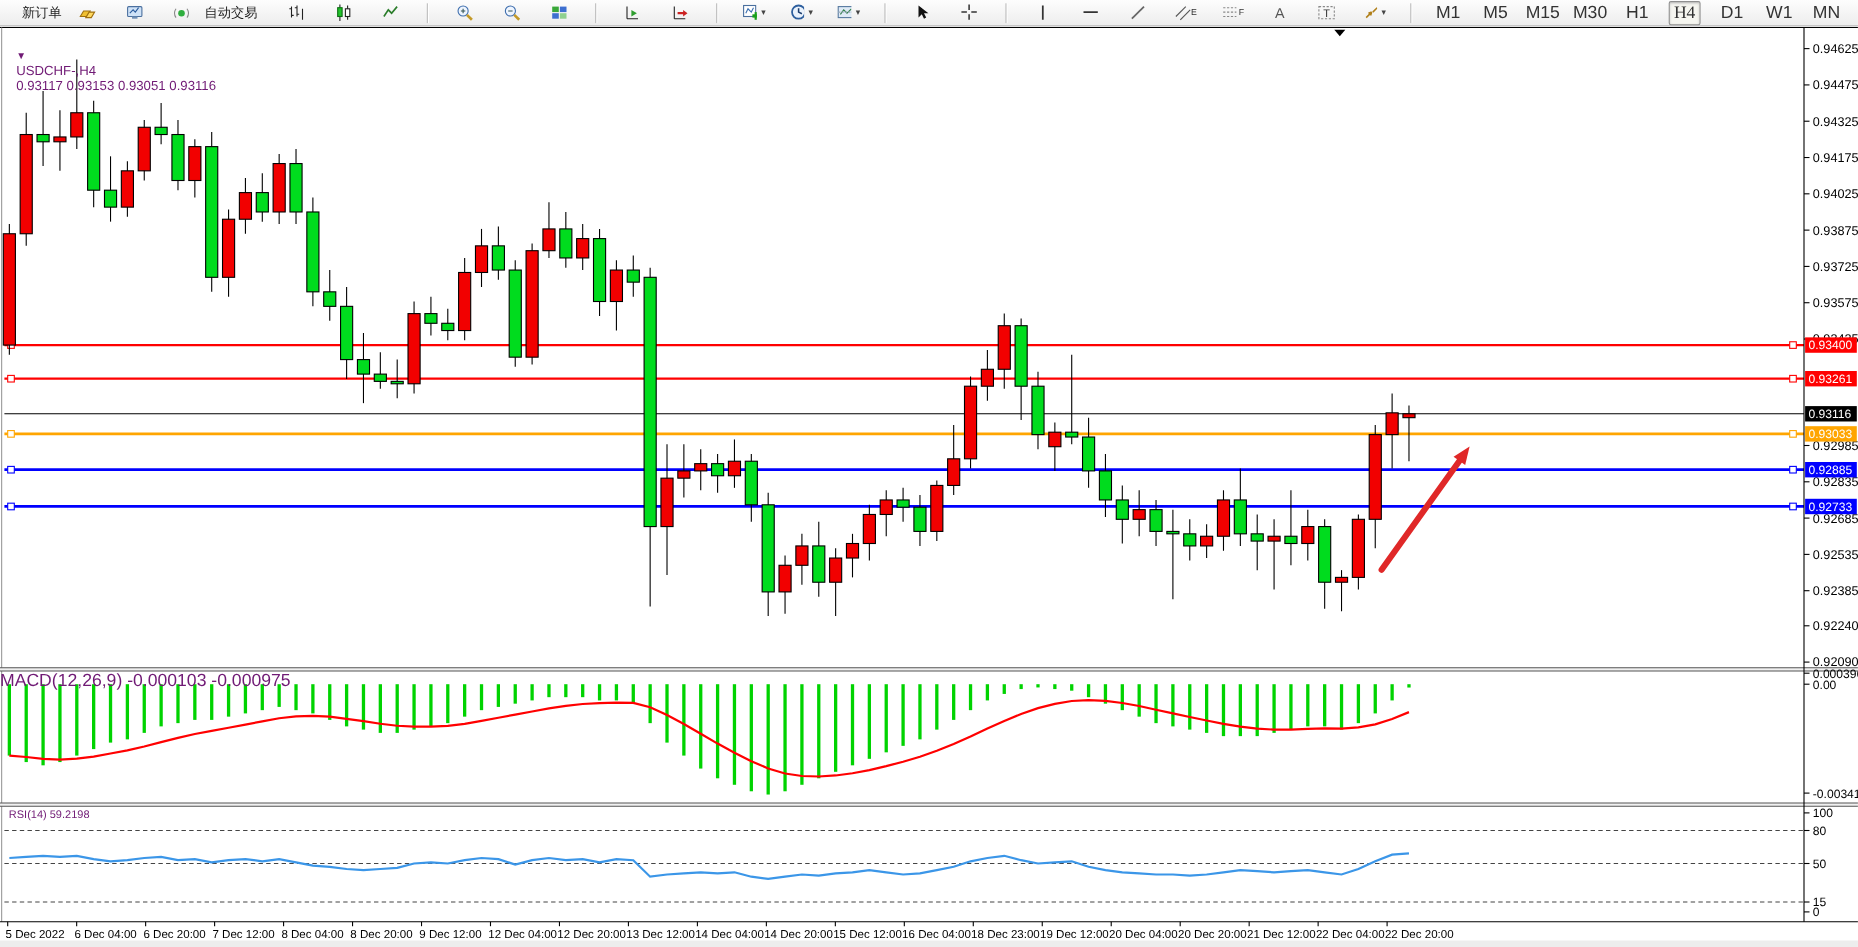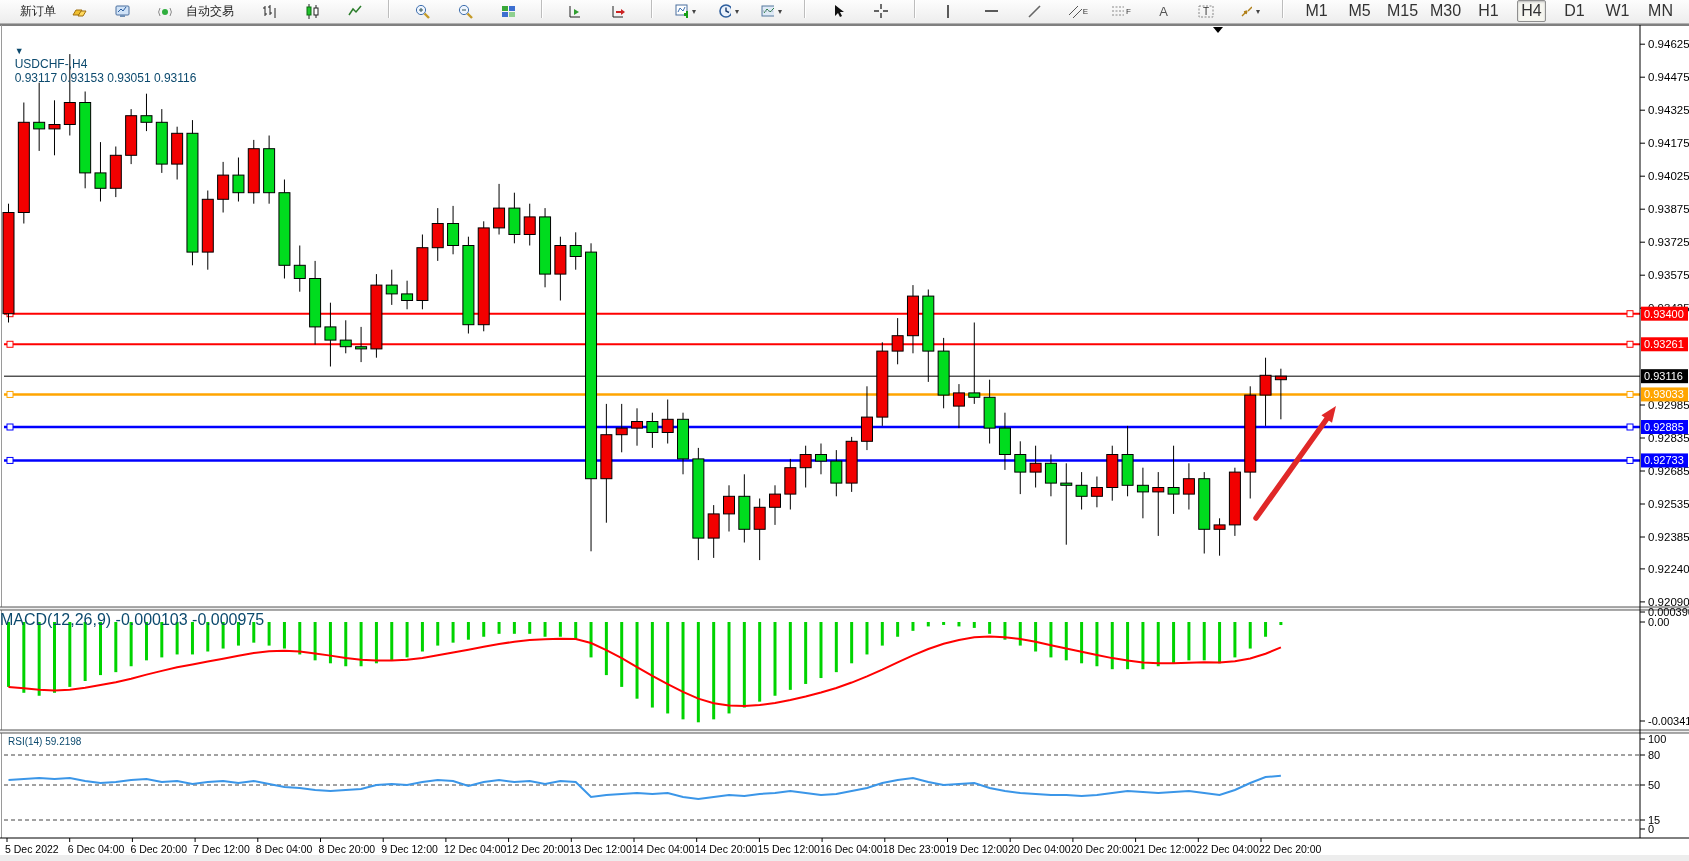--- a/index.html
+++ b/index.html
@@ -1,36 +1,36 @@
 <!DOCTYPE html>
 <html><head>
 <meta charset="utf-8">
 <style>
   html,body{margin:0;padding:0;width:1689px;height:861px;overflow:hidden;
     font-family:"Liberation Sans",sans-serif;background:#ffffff;}
   #stage{position:relative;width:1689px;height:861px;background:#fff;}
   
   .tb{position:absolute;left:0;top:0;width:1689px;height:24px;box-sizing:border-box;
     background:linear-gradient(#fdfdfd,#ededed);border-bottom:1px solid #b0b0b0;
-    display:flex;align-items:flex-start;padding:0 4px;gap:14px;z-index:5;}
+    display:flex;align-items:center;padding:0 4px;gap:14px;z-index:5;}
   .btn{height:21px;min-width:21px;display:flex;align-items:center;justify-content:center;
     gap:3px;padding:0 3px;border:1px solid transparent;border-radius:2px;
     font-size:12px;color:#222;cursor:default;white-space:nowrap;}
   .sep{width:2px;height:18px;border-left:1px solid #bdbdbd;border-right:1px solid #fff;margin:0 4px;}
   .grip{width:4px;height:18px;margin:0 2px;background:repeating-linear-gradient(#cfcfcf 0 1px,#fff 1px 3px);}
   .caret{font-size:8px;color:#444;margin-left:1px;}
   .tf{font-size:16px;color:#333;width:27px;height:20px;justify-content:center;}
-  .tf.active{border:1px solid #8f8f8f;background:#f6f6f0;box-shadow:inset 0 1px 2px #bbb;}
+  .tf.active{border:1px solid #8f8f8f;background:#f6f6f0;box-shadow:inset 0 1px 2px #bbb;font-family:Liberation Serif, serif;}
   .right-tools{margin-left:auto;display:flex;align-items:center;gap:4px;padding-right:4px;}
   .badge{position:absolute;top:-4px;right:-5px;background:#e33022;color:#fff;font-size:9px;
     width:13px;height:13px;border-radius:50%;display:flex;align-items:center;justify-content:center;
     border:1px solid #fff;font-weight:bold;}
   .chatwrap{position:relative;}
   
-  .ovl{position:absolute;font-size:12px;color:#0c4a6e;z-index:3;white-space:pre;}
+  .ovl{position:absolute;font-size:12px;color:#701a75;z-index:3;white-space:pre;}
   svg text{font-family:"Liberation Sans",sans-serif;}
 </style>
 </head>
 <body>
 <div id="stage">
 
 <svg id="chart" width="1689" height="861" viewBox="0 0 1689 861" style="position:absolute;left:0;top:0;">
       <rect x="0" y="25" width="1689" height="836" fill="#ffffff"></rect>
       <rect x="0" y="855" width="1689" height="6" fill="#ededed"></rect>
       <line x1="0" y1="25" x2="1689" y2="25" stroke="#000" stroke-width="1"></line>

